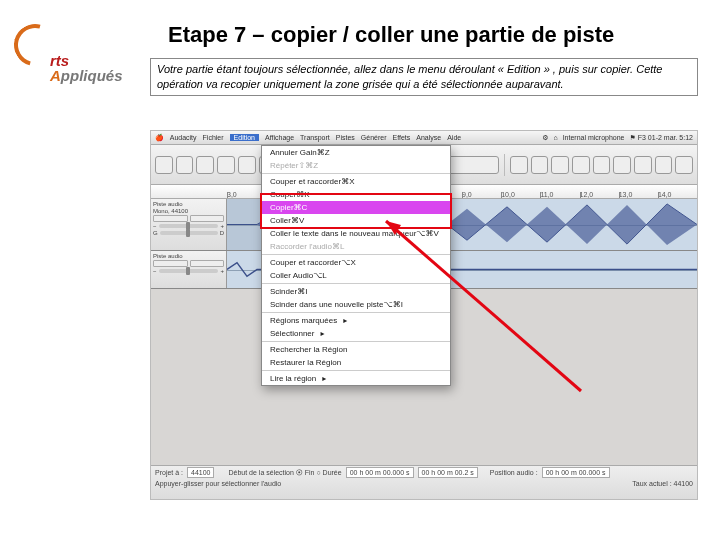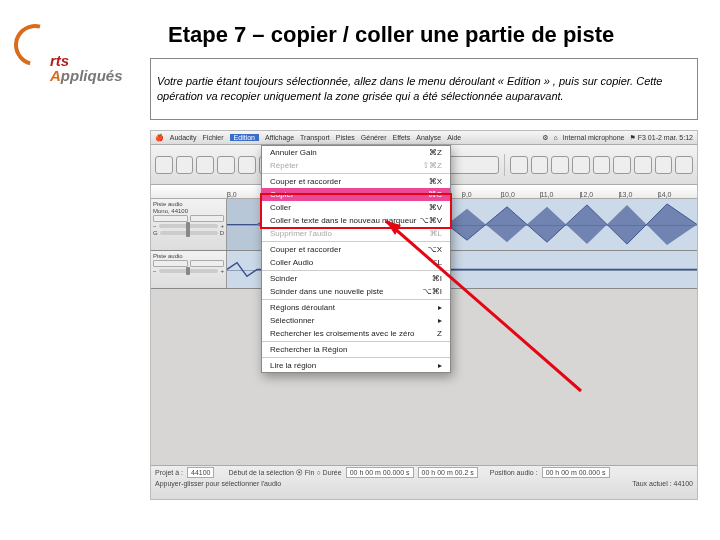--- a/index.html
+++ b/index.html
@@ -3,21 +3,21 @@
 <meta charset="utf-8">
 <style>
   *{box-sizing:border-box;margin:0;padding:0}
   body{width:720px;height:540px;background:#fff;font-family:Arial,Helvetica,sans-serif;color:#000;position:relative;overflow:hidden}
   .logo{position:absolute;top:24px;left:14px;width:120px;height:70px}
   .logo .swoosh{width:42px;height:42px;border:4px solid #d96b1a;border-right-color:transparent;border-bottom-color:transparent;border-radius:50%;transform:rotate(-30deg)}
   .logo .txt1{position:absolute;top:28px;left:36px;font:italic bold 15px Arial;color:#b91c1c}
   .logo .txt2{position:absolute;top:43px;left:36px;font:italic bold 15px Arial;color:#777}
   .logo .txt2 b{color:#d96b1a}
   .title{position:absolute;top:22px;left:168px;font:bold 22px Arial}
-  .instr{position:absolute;top:58px;left:150px;width:548px;border:1px solid #888;padding:15px 6px;font:italic 11px Arial;line-height:1.35}
+  .instr{position:absolute;top:58px;left:150px;width:548px;border:1px solid #888;padding:3px 6px;font:italic 11px Arial;line-height:1.35}
   .shot{position:absolute;top:130px;left:150px;width:548px;height:370px;border:1px solid #bbb;background:#d8d6d4;overflow:hidden}
   .mac-bar{height:14px;background:linear-gradient(#f6f6f6,#dcdcdc);border-bottom:1px solid #aaa;display:flex;align-items:center;font:7px Arial;color:#333;padding:0 4px;gap:6px}
   .mac-bar .m{white-space:nowrap}
   .mac-bar .rgt{margin-left:auto;display:flex;gap:5px}
   .tb{height:40px;background:linear-gradient(#f3f3f3,#dedede);border-bottom:1px solid #aaa;display:flex;align-items:center;gap:3px;padding:0 4px}
   .tb .b{width:18px;height:18px;background:#eee;border:1px solid #999;border-radius:3px}
   .tb .sep{width:1px;height:22px;background:#bbb;margin:0 2px}
   .ruler{height:14px;background:linear-gradient(#fff,#ececec);border-bottom:1px solid #aaa;display:flex;align-items:flex-end;font:7px Arial;color:#555;padding-left:76px}
   .ruler span{flex:1;text-align:left;position:relative}
   .ruler span::before{content:"";position:absolute;left:0;bottom:0;width:1px;height:6px;background:#888}
@@ -28,22 +28,22 @@
   .track-head .row{display:flex;gap:2px}
   .track-head .btn{flex:1;height:7px;background:#eee;border:1px solid #aaa;border-radius:1px}
   .track-head .sldrow{display:flex;align-items:center;gap:2px}
   .track-head .sld{flex:1;height:4px;background:#ccc;border-radius:2px;position:relative}
   .track-head .sld::after{content:"";position:absolute;left:45%;top:-2px;width:4px;height:8px;background:#888;border-radius:1px}
   .wave-area{flex:1;background:#cbd9e8;position:relative;overflow:hidden}
   .wave-area .centerline{position:absolute;top:50%;left:0;right:0;height:1px;background:#8ea0b5}
   .wave-area svg{position:absolute;inset:0;width:100%;height:100%}
   .sel{position:absolute;top:0;bottom:0;background:#aab8c9;opacity:.55}
   .menu{position:absolute;top:14px;left:110px;width:190px;background:#fff;border:1px solid #888;box-shadow:2px 4px 10px rgba(0,0,0,.35);font:8px Arial;color:#222}
-  .menu .mi{display:flex;justify-content:space-between;padding:2px 8px;white-space:nowrap}
-  .menu .mi.sel-row{background:#ec4899;color:#fff}
+  .menu .mi{display:flex;padding:2px 8px;white-space:nowrap}
+  .menu .mi.sel-row{background:#d946ef;color:#fff}
   .menu .mi.sub::after{content:"▸";margin-left:6px}
   .menu .dis{color:#aaa}
   .menu hr{border:none;border-top:1px solid #ccc;margin:1px 0}
   .redbox{position:absolute;border:2px solid #e30613;pointer-events:none}
   .status{position:absolute;left:0;right:0;bottom:0;height:34px;background:linear-gradient(#eee,#dcdcdc);border-top:1px solid #aaa;font:7px Arial;color:#444;display:flex;flex-direction:column}
   .status .row{display:flex;align-items:center;gap:4px;padding:1px 4px}
   .status .fld{height:11px;background:#fff;border:1px solid #aaa;padding:0 3px;display:flex;align-items:center}
   .arrow-line{position:absolute;stroke:#e30613;stroke-width:3;fill:none}
   .arrow-head{fill:#e30613}
 </style>
@@ -181,34 +181,38 @@
       </div>
       <div class="mi dis">
         <span>Répéter</span>
         <span>⇧⌘Z</span>
       </div>
       <hr>
       <div class="mi">
         <span>Couper et raccorder</span>
         <span>⌘X</span>
       </div>
+      <div class="mi">
+        <span>Couper</span>
+        <span>⌘K</span>
+      </div>
       <div class="mi sel-row">
         <span>Copier</span>
         <span>⌘C</span>
       </div>
       <div class="mi">
         <span>Coller</span>
         <span>⌘V</span>
       </div>
       <div class="mi">
         <span>Coller le texte dans le nouveau marqueur</span>
         <span>⌥⌘V</span>
       </div>
       <div class="mi dis">
-        <span>Supprimer l'audio</span>
+        <span>Raccorder l'audio</span>
         <span>⌘L</span>
       </div>
       <hr>
       <div class="mi">
         <span>Couper et raccorder</span>
         <span>⌥X</span>
       </div>
       <div class="mi">
         <span>Coller Audio</span>
         <span>⌥L</span>
@@ -217,32 +221,31 @@
       <div class="mi">
         <span>Scinder</span>
         <span>⌘I</span>
       </div>
       <div class="mi">
         <span>Scinder dans une nouvelle piste</span>
         <span>⌥⌘I</span>
       </div>
       <hr>
       <div class="mi sub">
-        <span>Régions déroulant</span>
+        <span>Régions marquées</span>
       </div>
       <div class="mi sub">
         <span>Sélectionner</span>
       </div>
-      <div class="mi">
-        <span>Rechercher les croisements avec le zéro</span>
-        <span>Z</span>
-      </div>
       <hr>
       <div class="mi">
         <span>Rechercher la Région</span>
+      </div>
+      <div class="mi">
+        <span>Restaurer la Région</span>
       </div>
       <hr>
       <div class="mi sub">
         <span>Lire la région</span>
       </div>
     </div>
 
   <div class="redbox" style="top:62px;left:109px;width:192px;height:36px"></div>
 
   <svg style="position:absolute;top:0;left:0;width:100%;height:100%;pointer-events:none">

